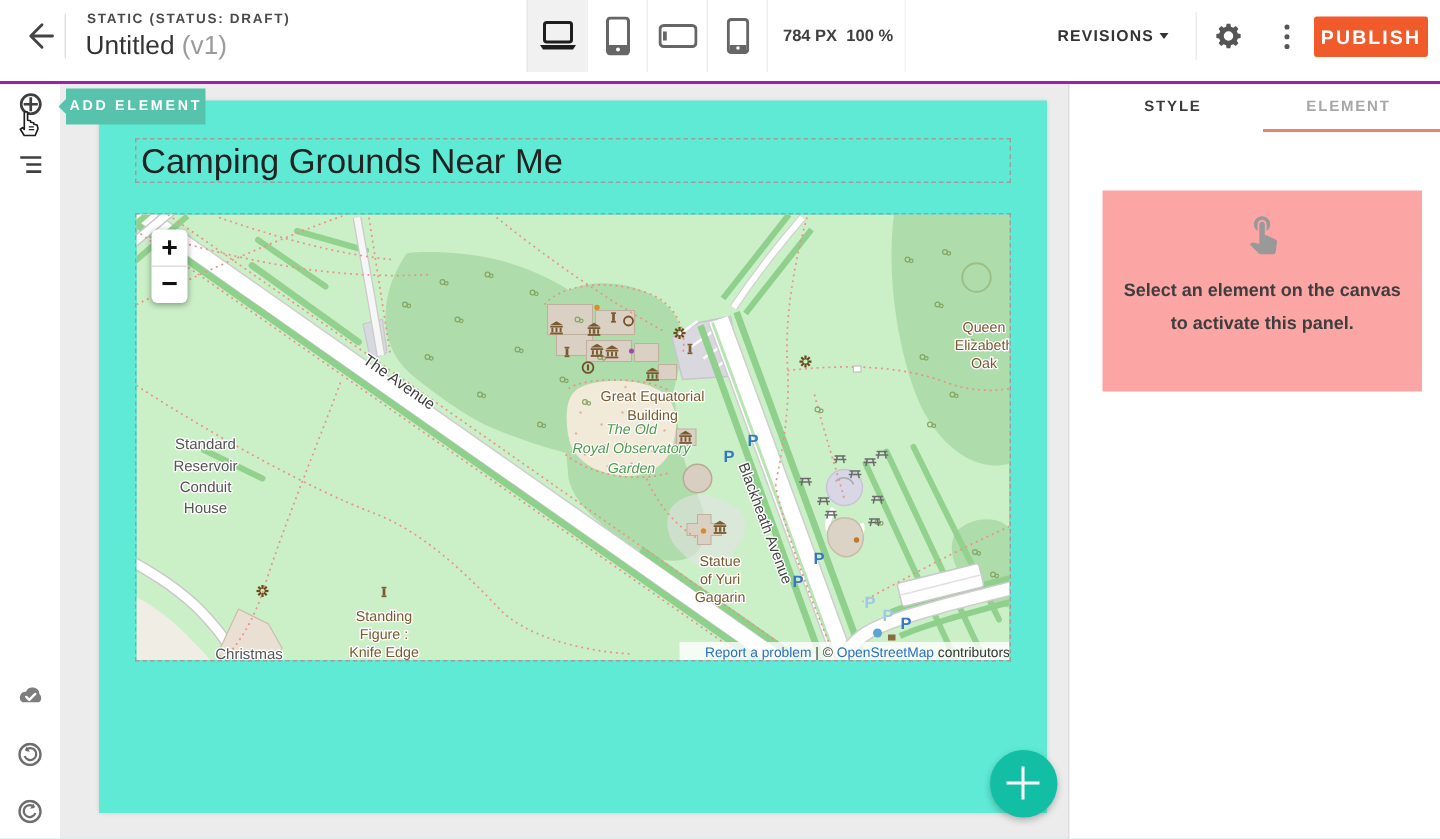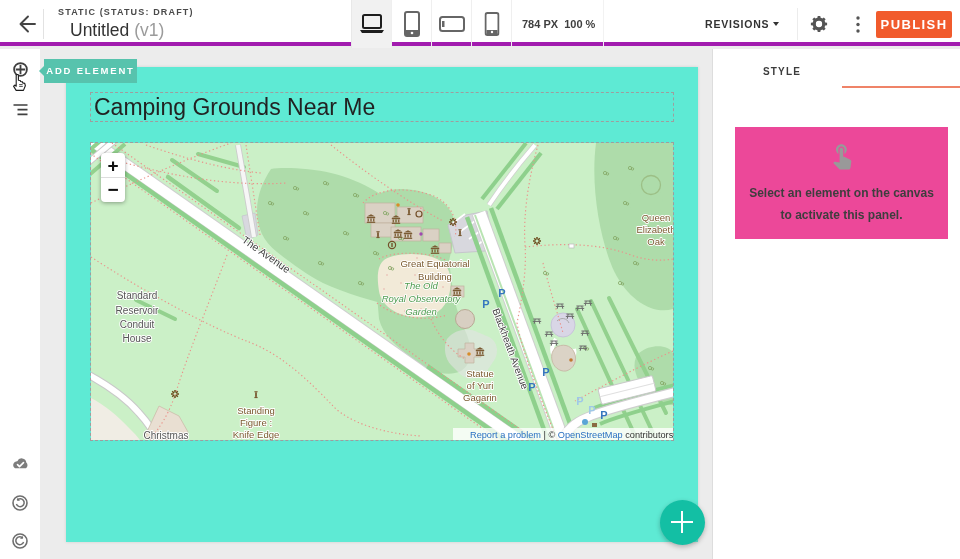--- a/index.html
+++ b/index.html
@@ -1,22 +1,22 @@
 <!DOCTYPE html>
 <html><head>
 <meta charset="utf-8">
 <style>
   * { margin:0; padding:0; box-sizing:border-box; }
   html,body { width:960px; height:559px; overflow:hidden; font-family:"Liberation Sans",sans-serif; background:#ececec; }
   
-  #topbar { position:absolute; left:0; top:0; width:960px; height:46px; background:#fff; border-bottom:4px solid #a21caf; z-index:30; }
+  #topbar { position:absolute; left:0; top:0; width:960px; height:56px; background:#fff; border-bottom:2px solid #a21caf; z-index:30; }
   #back { position:absolute; left:8px; top:0; width:34px; height:48px; }
   #tdiv1 { position:absolute; left:43px; top:9px; width:1px; height:30px; background:#e2e2e2; }
   #static { position:absolute; left:58px; top:7px; font-size:9px; font-weight:bold; letter-spacing:1.15px; color:#4a4a4a; }
-  #untitled { position:absolute; left:70px; top:20px; font-size:17.5px; color:#333;text-align:center; }
+  #untitled { position:absolute; left:57px; top:20px; font-size:17.5px; color:#333;text-align:center; }
   #untitled span { color:#9b9b9b; }
   .devcell { position:absolute; top:0; width:40px; height:48px; border-left:1px solid #efefef; }
   .devcell svg { position:absolute; left:50%; top:50%; transform:translate(-50%,-50%); }
   #pxinfo { position:absolute; left:522px; top:18px; font-size:11px; color:#3f3f3f;font-weight:bold; }
   #revisions { position:absolute; left:705px; top:18px; font-size:10.5px; font-weight:bold; letter-spacing:0.8px; color:#333; }
   #caret { position:absolute; left:772.5px; top:21.5px; width:0; height:0; border-left:3.5px solid transparent; border-right:3.5px solid transparent; border-top:4.5px solid #333; }
   #tdiv2 { position:absolute; left:797px; top:8px; width:1px; height:32px; background:#ececec; }
   #publish { position:absolute; left:876px; top:11px; width:76px; height:27px; background:#f15b2c; border-radius:2px; color:#fff; font-size:13px; font-weight:bold; letter-spacing:1.4px; text-align:center; line-height:27px; }
   
   #sidebar { position:absolute; left:0; top:49px; width:40px; height:510px; background:#fff; z-index:20; }
@@ -33,21 +33,21 @@
   #tooltip:before { content:""; position:absolute; left:-5px; top:7px; width:0; height:0; border-top:5px solid transparent; border-bottom:5px solid transparent; border-right:5px solid #57c3ad; }
   
   #fab { position:absolute; left:620px; top:451px; width:45px; height:45px; border-radius:50%; background:#13bfa4; box-shadow:0 2px 5px rgba(0,0,0,0.25); z-index:25; }
   #fab:before { content:""; position:absolute; left:21px; top:11px; width:2px; height:22px; background:#fff; }
   #fab:after { content:""; position:absolute; left:11px; top:21px; width:22px; height:2px; background:#fff; }
   
   #rpanel { position:absolute; left:712px; top:49px; width:248px; height:510px; background:#fff; border-left:1px solid #ddd; }
   #tabstyle { position:absolute; left:7px; top:0; width:124px; height:38px; text-align:center; line-height:46px; font-size:10px; font-weight:bold; letter-spacing:1.2px; color:#3c3c3c; }
   #tabelem { position:absolute; left:124px; top:0; width:124px; height:38px; text-align:center; line-height:46px; font-size:10px; font-weight:bold; letter-spacing:1.2px; color:#a6a6a6; }
   #tabline { position:absolute; left:129px; top:37px; width:119px; height:2px; background:#ef8368; }
-  #graybox { position:absolute; left:22px; top:78px; width:213px; height:112px; background:#ec4899; }
+  #graybox { position:absolute; left:22px; top:78px; width:213px; height:134px; background:#fca5a5; }
   #graybox .ic { position:absolute; left:50%; top:13px; transform:translateX(-50%); }
   #gbt1 { position:absolute; width:100%; text-align:center; top:59px; font-size:12px; font-weight:bold; color:#3e3e3e; }
   #gbt2 { position:absolute; width:100%; text-align:center; top:81px; font-size:12px; font-weight:bold; color:#3e3e3e; }
 </style>
 </head>
 <body>
 
 <div id="topbar">
   <svg id="back" viewBox="0 0 34 48">
       <path d="M20 16.5 L12.5 24 L20 31.5 M13 24 H27" stroke="#444" stroke-width="1.9" fill="none" stroke-linecap="round" stroke-linejoin="round"></path>
@@ -410,20 +410,21 @@
 <div style="position:absolute;top:25px;left:0;width:24px;height:24px;text-align:center;font-size:19px;font-weight:bold;color:#111;line-height:23px;">−</div>
 </div>
       </div>
   </div>
   <div id="fab"></div>
 </div>
 <div id="tooltip">ADD ELEMENT</div>
 
 <div id="rpanel">
   <div id="tabstyle">STYLE</div>
+  <div id="tabelem">ELEMENT</div>
   <div id="tabline"></div>
   <div id="graybox">
     <svg class="ic" width="29" height="30" viewBox="0 0 24 24">
         <path fill="#999" d="M9 11.24V7.5C9 6.12 10.12 5 11.5 5S14 6.12 14 7.5v3.74c1.21-.81 2-2.18 2-3.74C16 5.01 13.99 3 11.5 3S7 5.01 7 7.5c0 1.56.79 2.93 2 3.74zm9.84 4.63l-4.54-2.26c-.17-.07-.35-.11-.54-.11H13v-6c0-.83-.67-1.5-1.5-1.5S10 6.67 10 7.5v10.74c-3.6-.76-3.54-.75-3.67-.75-.31 0-.59.13-.79.33l-.79.8 4.94 4.94c.27.27.65.44 1.06.44h6.79c.75 0 1.33-.55 1.44-1.28l.75-5.27c.01-.07.02-.14.02-.2 0-.62-.38-1.16-.91-1.38z"></path>
       </svg>
     <div id="gbt1">Select an element on the canvas</div>
     <div id="gbt2">to activate this panel.</div>
   </div>
 </div>
 

